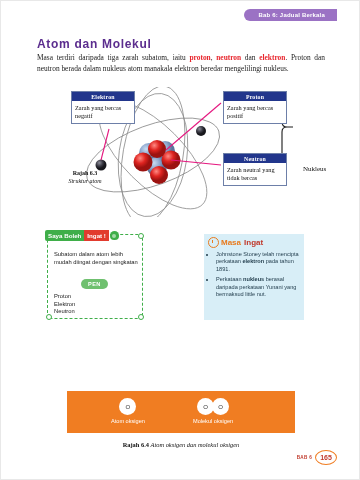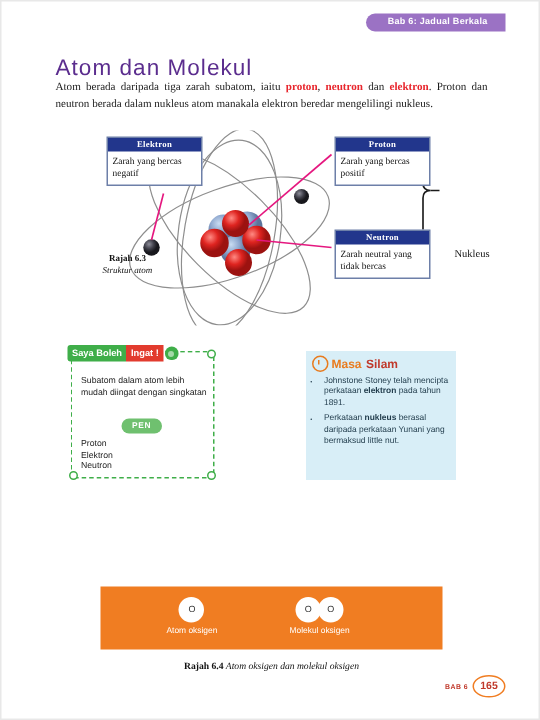--- a/index.html
+++ b/index.html
@@ -27,21 +27,21 @@
     letter-spacing:.2px;
     padding:3px 12px 3px 14px;
     border-radius:7px 0 0 7px;
     white-space:nowrap;
   }
 
   
   .section-title{
     position:absolute;left:36px;top:36px;
     font-family:"Liberation Sans", sans-serif;
-    font-size:15px;font-weight:normal;
+    font-size:12px;font-weight:bold;
     color:#5b2d8e;
     letter-spacing:.7px;
   }
   .intro{
     position:absolute;left:36px;top:52px;width:288px;
     font-size:7.4px;line-height:10.5px;color:#1b1b1b;
     text-align:justify;
   }
   .hl{color:#e8262d;font-weight:bold;}
 
@@ -242,21 +242,21 @@
 </head>
 <body>
 
 <div class="page">
 
   <div class="chapter-tab">Bab 6: Jadual Berkala</div>
 
   <div class="section-title">Atom dan Molekul</div>
 
   <div class="intro">
-    <span>Atom berada daripada tiga zarah subatom, iaitu </span><span class="hl">proton</span><span>, </span><span class="hl">neutron</span><span> dan </span><span class="hl">elektron</span><span>. Proton dan neutron berada dalam nukleus atom manakala elektron beredar mengelilingi nukleus.</span>
+    <span>Masa terdiri daripada tiga zarah subatom, iaitu </span><span class="hl">proton</span><span>, </span><span class="hl">neutron</span><span> dan </span><span class="hl">elektron</span><span>. Proton dan neutron berada dalam nukleus atom manakala elektron beredar mengelilingi nukleus.</span>
   </div>
 
   <div class="figure">
 
     <svg class="atom-svg" width="300" height="130" viewBox="0 0 300 130">
       <defs>
         <radialGradient id="gp" cx="35%" cy="30%">
           <stop offset="0%" stop-color="#ff8a83"></stop>
           <stop offset="55%" stop-color="#df2420"></stop>
           <stop offset="100%" stop-color="#9c1210"></stop>
@@ -345,21 +345,21 @@
       <div>Proton</div>
       <div>Elektron</div>
       <div>Neutron</div>
     </div>
   </div>
 
   <div class="history">
     <div class="hist-title">
       <span class="clock-icon"></span>
       <span class="hist-masa">Masa</span>
-      <span class="hist-silam">Silam</span>
+      <span class="hist-silam">Ingat</span>
     </div>
     <ul class="hist-list">
       <li><span>Johnstone Stoney telah mencipta perkataan </span><b>elektron</b><span> pada tahun 1891.</span></li>
       <li><span>Perkataan </span><b>nukleus</b><span> berasal daripada perkataan Yunani yang bermaksud little nut.</span></li>
     </ul>
   </div>
 
 
   <div class="oxy-band">
     <div class="oxy-group" id="oxy-atom">

